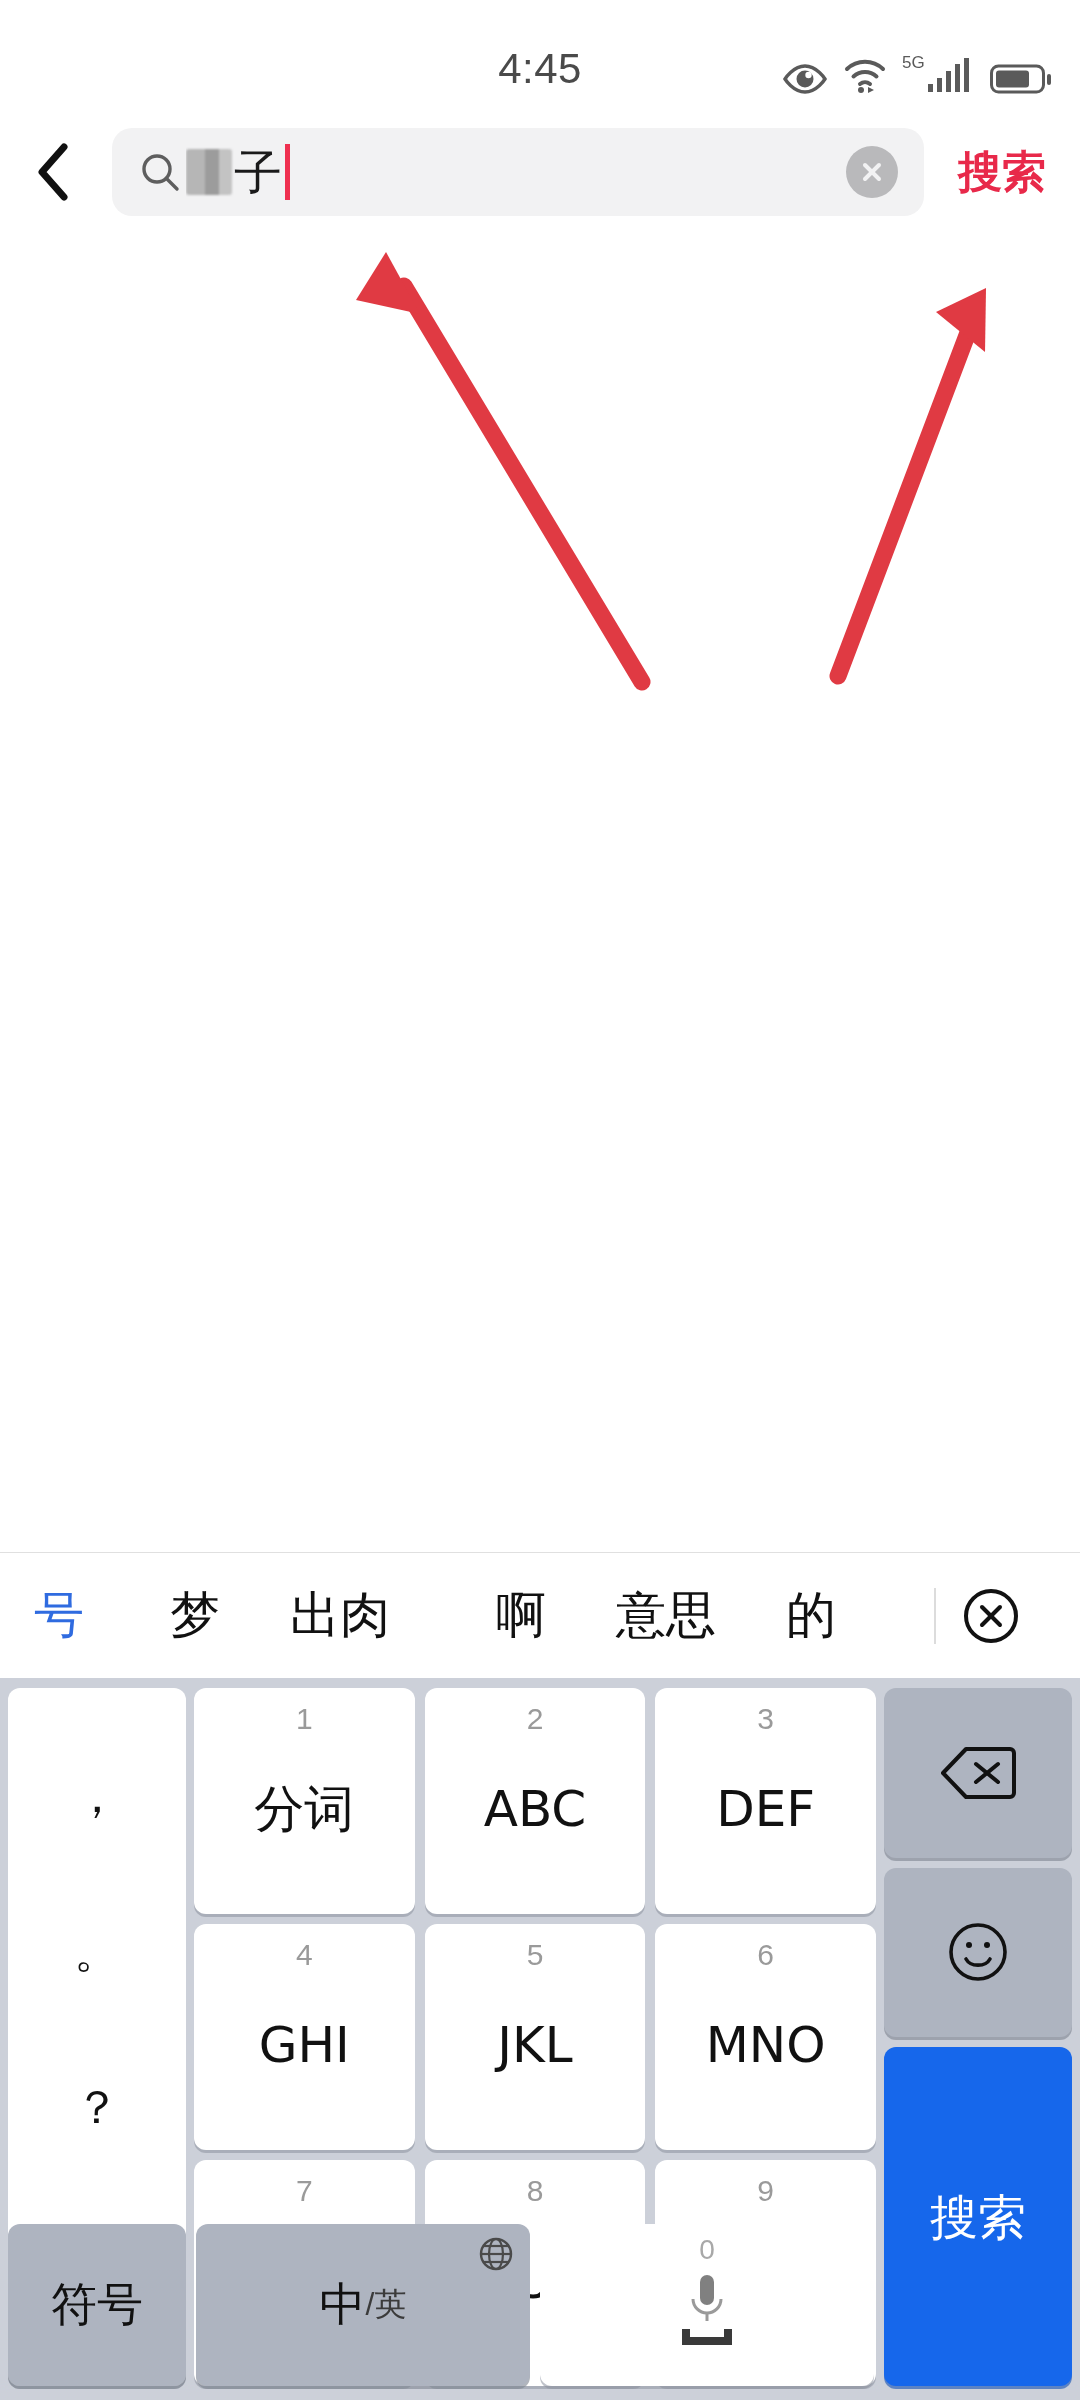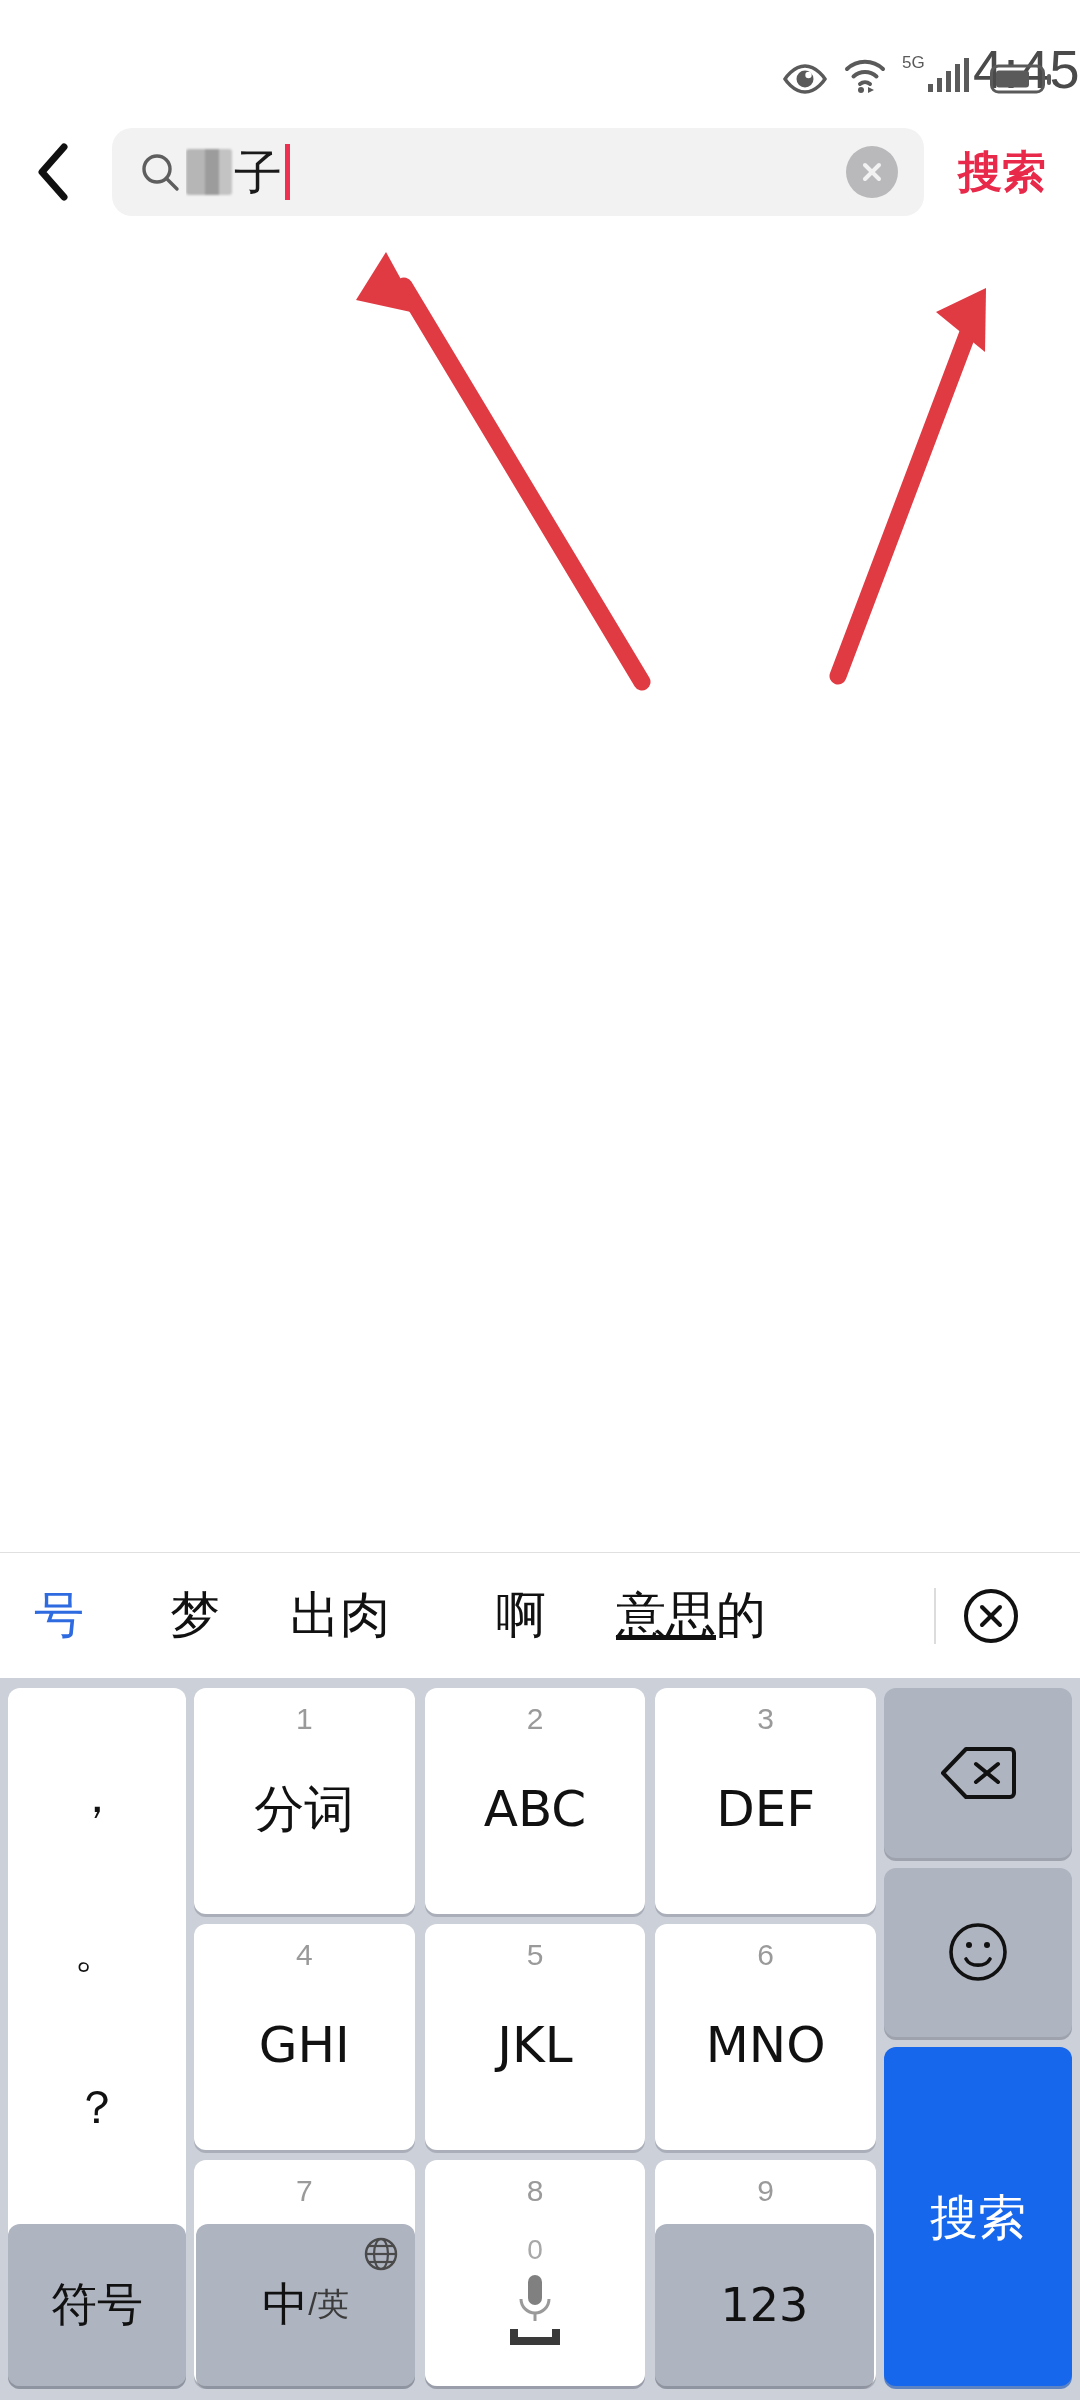--- a/index.html
+++ b/index.html
@@ -10,22 +10,22 @@
     overflow:hidden;
   }
   #screen { position:relative; width:1080px; height:2400px; background:#fff; }
 
   
   .statusbar {
     position:absolute; left:0; top:0; width:1080px; height:108px;
     display:flex; align-items:center; justify-content:center;
   }
   .status-time {
-    font-size:54px; color:#4a4a4a; letter-spacing:0.5px;
-    font-weight:400; position:absolute; left:0; right:0; text-align:right;
+    font-size:42px; color:#4a4a4a; letter-spacing:0.5px;
+    font-weight:400; position:absolute; left:0; right:0; text-align:center;
     top:48px; line-height:42px;
   }
   .status-icons {
     position:absolute; right:28px; top:52px;
     display:flex; align-items:flex-end; gap:14px; height:42px;
   }
   .status-icons svg { display:block; }
 
   
   .searchheader {
@@ -249,21 +249,21 @@
     </g>
   </svg>
 
   <div class="keyboard">
 
     <div class="candbar">
       <span class="cand active" style="margin-right:86px;">号</span>
       <span class="cand" style="margin-right:70px;">梦</span>
       <span class="cand" style="margin-right:106px;">出肉</span>
       <span class="cand" style="margin-right:70px;">啊</span>
-      <span class="cand" style="text-decoration:underline;">意思</span>
+      <span class="cand" style="margin-right:70px;">意思</span>
       <span class="cand">的</span>
       <span class="cand-spacer"></span>
       <span class="cand-divider"></span>
       <span class="cand-close">
         <svg width="62" height="62" viewBox="0 0 62 62">
           <circle cx="31" cy="31" r="25" fill="none" stroke="#111" stroke-width="4"></circle>
           <line x1="22" y1="22" x2="40" y2="40" stroke="#111" stroke-width="4" stroke-linecap="round"></line>
           <line x1="40" y1="22" x2="22" y2="40" stroke="#111" stroke-width="4" stroke-linecap="round"></line>
         </svg>
       </span>
@@ -368,20 +368,17 @@
         <span class="space-zero">0</span>
         <span style="margin-top:10px;">
           <svg width="58" height="86" viewBox="0 0 58 86">
             <rect x="22" y="10" width="14" height="30" rx="7" fill="#808080"></rect>
             <path d="M15 34 a14 14 0 0 0 28 0" fill="none" stroke="#9a9a9a" stroke-width="3"></path>
             <line x1="29" y1="48" x2="29" y2="56" stroke="#9a9a9a" stroke-width="3"></line>
             <path d="M8 64 L8 76 L50 76 L50 64" fill="none" stroke="#3a3a3a" stroke-width="8" stroke-linecap="butt"></path>
           </svg>
         </span>
       </div>
-      <div class="bkey" style="flex:1 1 0;">
-        <span class="lbl">123</span>
-      </div>
       <div class="bkey spacer-key" style="width:188px;flex:0 0 auto;"></div>
     </div>
 
   </div>
 </div>
 
 </body></html>

